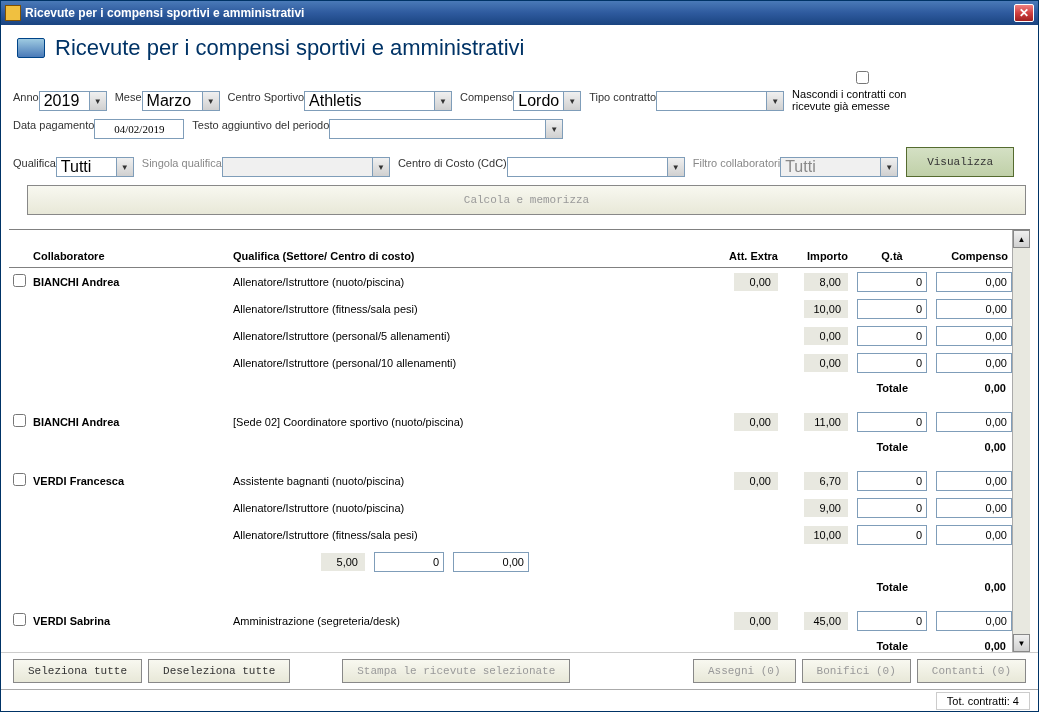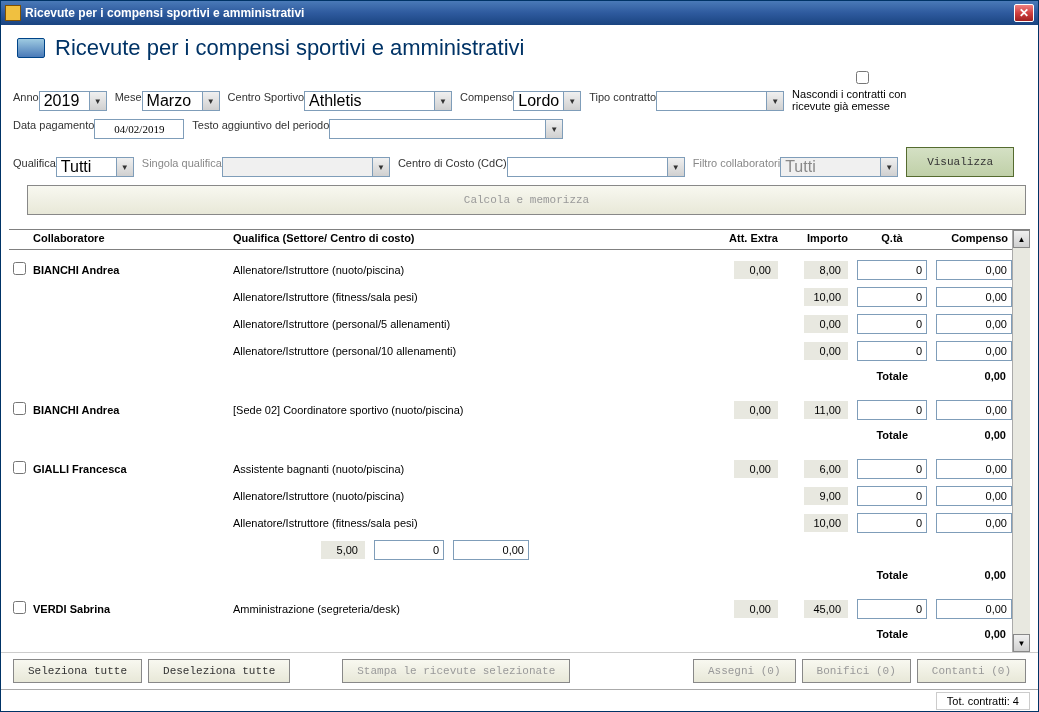--- a/index.html
+++ b/index.html
@@ -22,30 +22,30 @@
 .combo.disabled input { background: #f0f0f0; color: #888; }
 .chk { display: flex; align-items: center; gap: 4px; height: 40px; flex-direction: column; }
 .chk input { width: 13px; height: 13px; }
 .datebox { border: 1px solid #7f9db9; height: 20px; width: 90px; text-align: center; font-size: 11px; font-family: Liberation Serif, serif; }
 .btn { border: 1px solid #888; background: linear-gradient(to bottom,#f8f8f0,#e8e8d8); padding: 4px 14px; font-size: 11px; cursor: pointer; color: #333; height: 24px; font-family: Liberation Mono, monospace; }
 .btn.pressed { border: 1px solid #556b2f; background: linear-gradient(to bottom,#d4e0c4,#c0d0a8); }
 .btn.dis { color: #999; }
 .btn.big { height: 30px; padding: 0 20px; }
 .tablewrap { flex: 1; margin: 4px 8px 0 8px; border-top: 1px solid #808080; display: flex; overflow: hidden; }
 .tableinner { flex: 1; overflow: hidden; }
-.thead { display: flex; height: 20px; border-bottom: 1px solid #808080; font-weight: bold; background: #fff; }
+.thead { display: flex; height: 20px; border-bottom: 1px solid #808080; font-weight: bold; background: #fff; margin-top: 18px; }
 .thead > div { padding: 2px 4px; }
 .c-chk { width: 20px; }
 .c-collab { width: 200px; }
 .c-qual { flex: 1; }
 .c-extra { width: 70px; text-align: right; }
 .c-imp { width: 70px; text-align: right; }
 .c-qta { width: 80px; text-align: center; }
 .c-comp { width: 80px; text-align: right; }
-.tbody { overflow-y: auto; margin-top: 6px; }
+.tbody { overflow-y: auto; }
 .row { display: flex; min-height: 27px; align-items: center; }
 .row > div { padding: 2px 4px; }
 .row .c-collab { font-weight: bold; }
 .numbox { background: #e8e8e0; padding: 2px 6px; text-align: right; display: inline-block; min-width: 44px; border: 1px solid #e8e8e0; }
 .qinput { width: 70px; height: 20px; border: 1px solid #7f9db9; text-align: right; padding: 0 4px; font-size: 11px; font-family: inherit; }
 .cinput { width: 76px; height: 20px; border: 1px solid #7f9db9; text-align: right; padding: 0 4px; font-size: 11px; font-family: inherit; }
 .totrow { display: flex; height: 24px; align-items: center; }
 .totrow .lab { margin-left: auto; font-weight: bold; padding-right: 24px; }
 .totrow .val { width: 80px; text-align: right; font-weight: bold; padding-right: 6px; }
 .vscroll { width: 18px; background: #e8e8e0; border-left: 1px solid #aaa; display: flex; flex-direction: column; }
@@ -219,24 +219,24 @@
             <div class="c-qta"><input class="qinput" value="0" style=""></div>
             <div class="c-comp"><input class="cinput" value="0,00" style=""></div>
           </div>
           <div class="totrow">
             <div class="lab">Totale</div>
             <div class="val">0,00</div>
           </div>
           <div style="height: 8px;"></div>
           <div class="row">
             <div class="c-chk"><input type="checkbox" style=""></div>
-            <div class="c-collab">GIALLI Francesca</div>
+            <div class="c-collab">VERDI Francesca</div>
             <div class="c-qual">Assistente bagnanti (nuoto/piscina)</div>
             <div class="c-extra"><span class="numbox">0,00</span></div>
-            <div class="c-imp"><span class="numbox">6,00</span></div>
+            <div class="c-imp"><span class="numbox">6,70</span></div>
             <div class="c-qta"><input class="qinput" value="0" style=""></div>
             <div class="c-comp"><input class="cinput" value="0,00" style=""></div>
           </div>
           <div class="row">
             <div class="c-chk"></div>
             <div class="c-collab"></div>
             <div class="c-qual">Allenatore/Istruttore (nuoto/piscina)</div>
             <div class="c-extra"></div>
             <div class="c-imp"><span class="numbox">9,00</span></div>
             <div class="c-qta"><input class="qinput" value="0" style=""></div>

